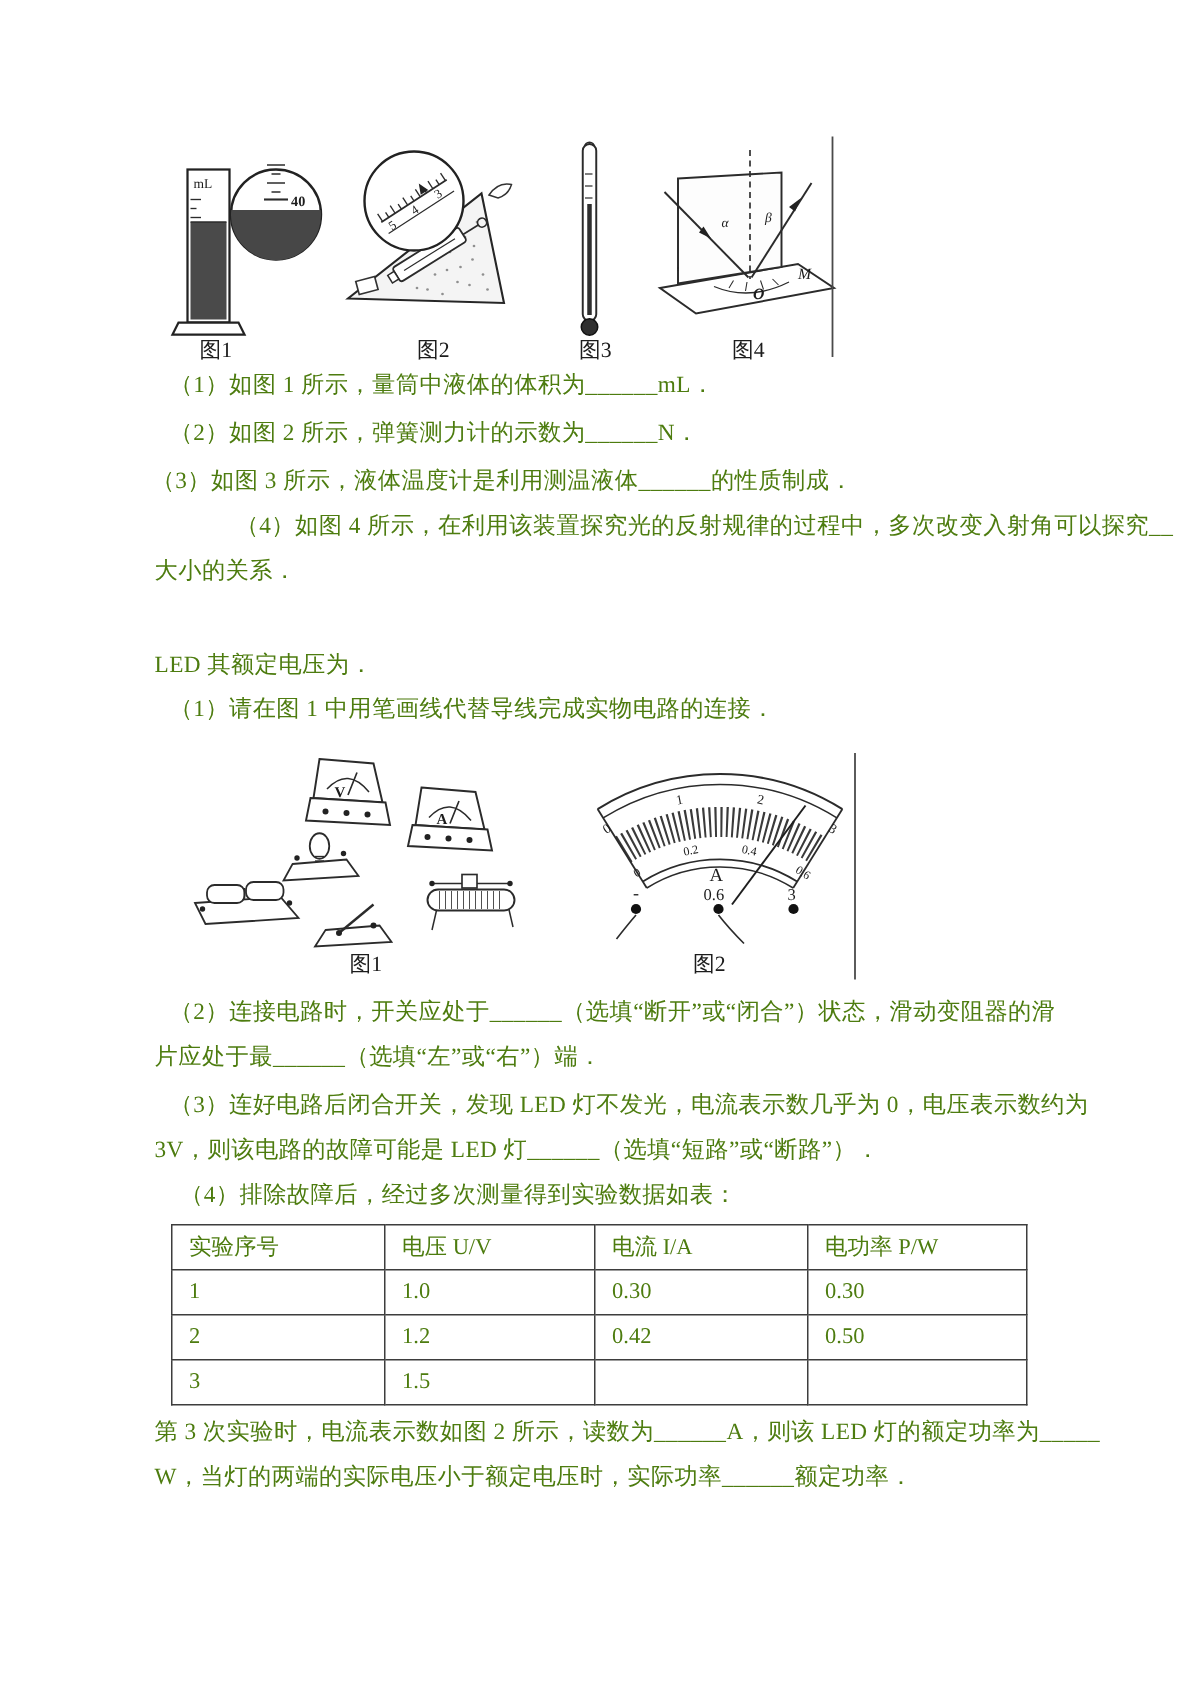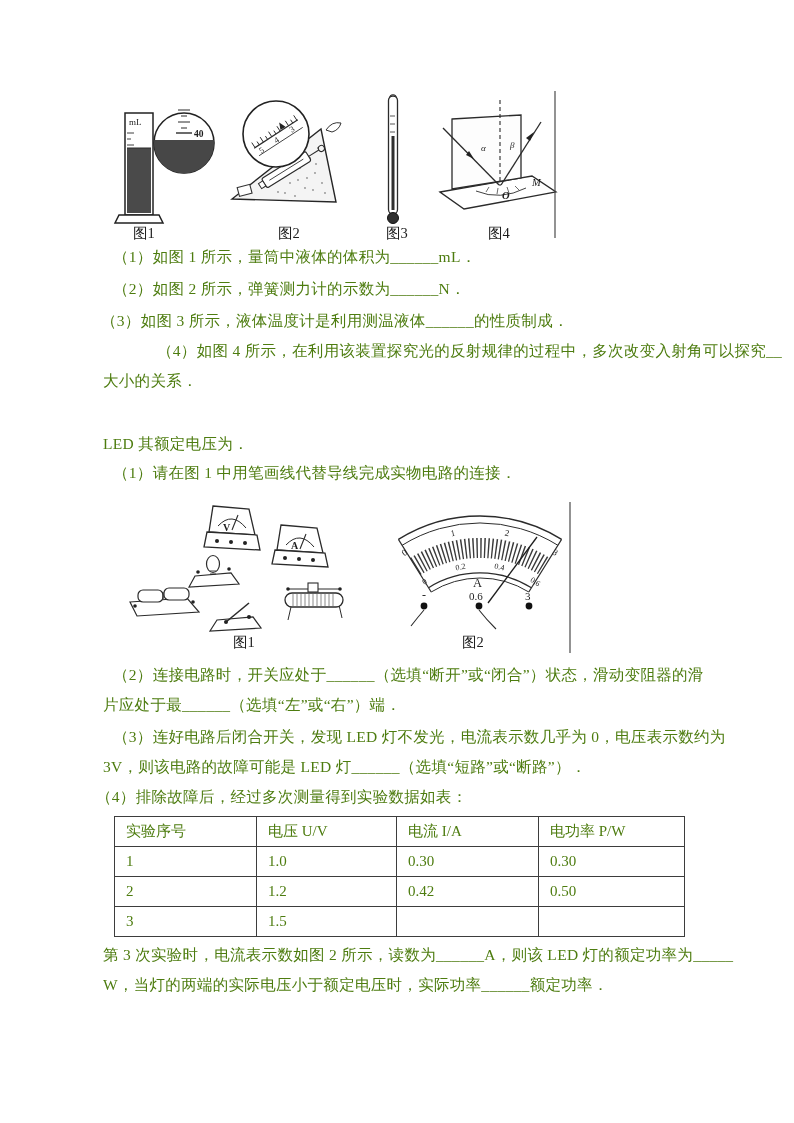--- a/index.html
+++ b/index.html
@@ -272,21 +272,21 @@
       <text x="337" y="149" font-size="14.5">图2</text>
     </g>
 
     <line x1="445" y1="4" x2="445" y2="155" stroke="#4a4a4a" stroke-width="1.2"></line>
   </svg>
 
   <div class="tline" style="left:113px;top:665px;">（2）连接电路时，开关应处于______（选填“断开”或“闭合”）状态，滑动变阻器的滑</div>
   <div class="tline" style="left:103px;top:695px;">片应处于最______（选填“左”或“右”）端．</div>
   <div class="tline" style="left:113px;top:727px;">（3）连好电路后闭合开关，发现 LED 灯不发光，电流表示数几乎为 0，电压表示数约为</div>
   <div class="tline" style="left:103px;top:757px;">3V，则该电路的故障可能是 LED 灯______（选填“短路”或“断路”）．</div>
-  <div class="tline" style="left:96px;top:787px;">（4）排除故障后，经过多次测量得到实验数据如表：</div>
+  <div class="tline" style="left:120px;top:787px;">（4）排除故障后，经过多次测量得到实验数据如表：</div>
 
   <table class="data-table">
     <colgroup>
         <col style="width:142px">
         <col style="width:140px">
         <col style="width:142px">
         <col style="width:146px">
       </colgroup>
     <tbody>
         <tr>

